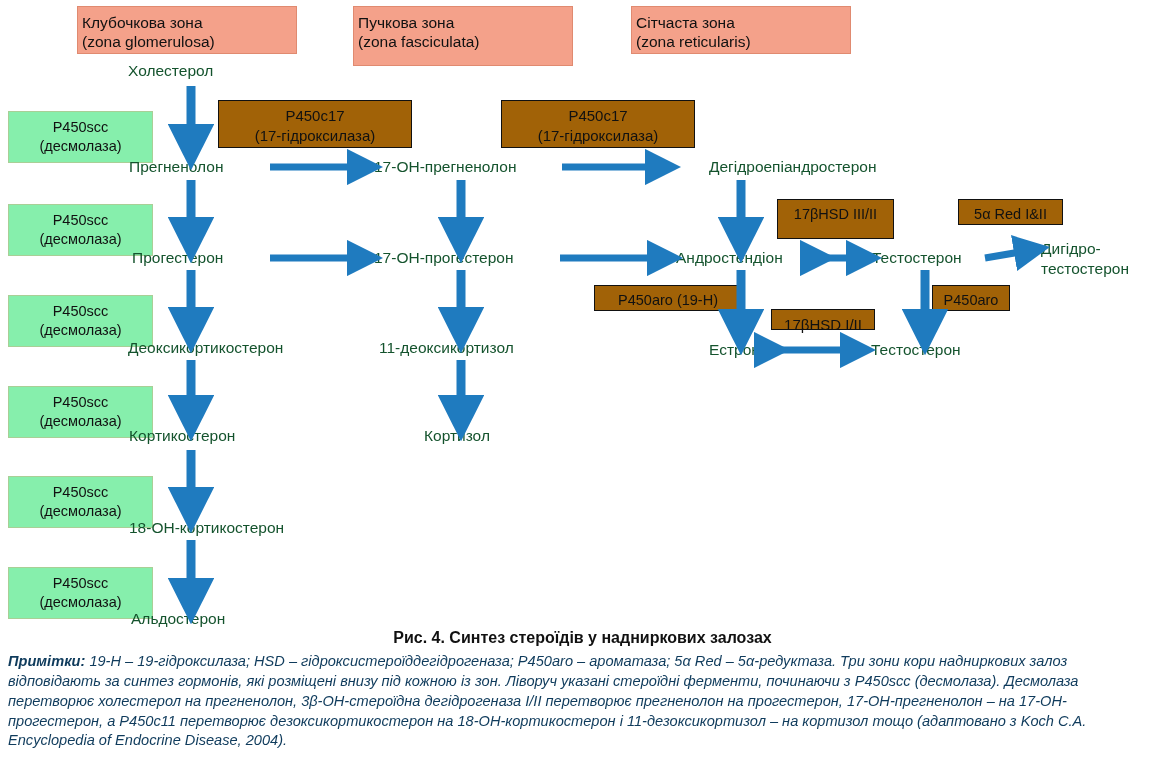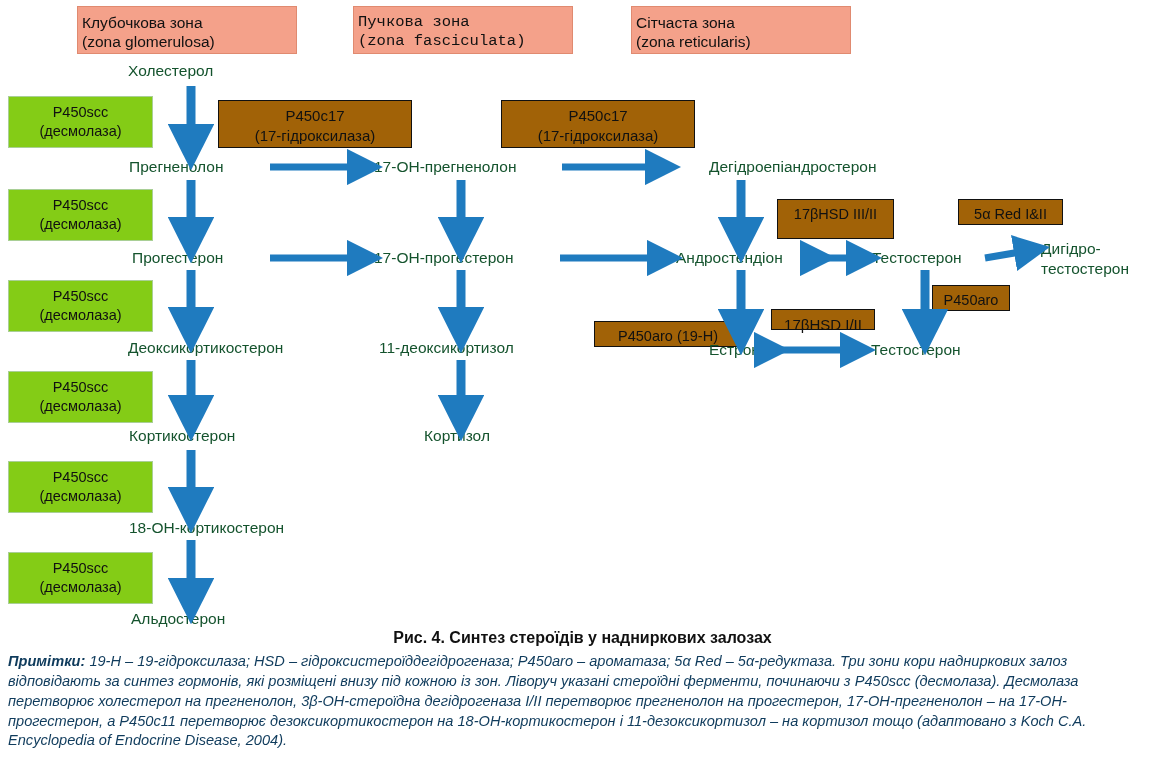--- a/index.html
+++ b/index.html
@@ -23,27 +23,28 @@
     text-align: left;
     font-size: 15.5px;
     line-height: 1.25;
     padding: 6px 4px;
     color: #111;
   }
 
   
   .enz-green {
     position: absolute;
-    background: #84cc16;
+    background: #86efac;
     border: 1px solid #a9cf96;
     text-align: center;
     font-size: 14.5px;
     line-height: 1.3;
     padding: 6px 4px;
     color: #111;
+    margin-top: 15px;
   }
 
   
   .enz-white {
     position: absolute;
     background: #a16207;
     border: 1.5px solid #111111;
     text-align: center;
     font-size: 15px;
     line-height: 1.3;
@@ -86,21 +87,21 @@
 </head>
 <body>
 
 <div id="canvas">
 
   <div class="zone" style="left:77px; top:6px; width:220px; height:48px;">
     <div>Клубочкова зона</div>
     <div>(zona glomerulosa)</div>
   </div>
 
-  <div class="zone" style="left:353px; top:6px; width:220px; height:48px;font-family:Liberation Mono, monospace;">
+  <div class="zone" style="left:353px; top:6px; width:220px; height:60px;">
     <div>Пучкова зона</div>
     <div>(zona fasciculata)</div>
   </div>
 
   <div class="zone" style="left:631px; top:6px; width:220px; height:48px;">
     <div>Сітчаста зона</div>
     <div>(zona reticularis)</div>
   </div>
 
   <div class="enz-green" style="left:8px; top:96px; width:145px; height:52px;">
@@ -139,21 +140,21 @@
   </div>
 
   <div class="enz-white" style="left:777px; top:199px; width:117px; height:40px; font-size:14.5px;">
     <div>17βHSD III/II</div>
   </div>
 
   <div class="enz-white" style="left:958px; top:199px; width:105px; height:26px; font-size:14.5px;">
     <div>5α Red I&amp;II</div>
   </div>
 
-  <div class="enz-white" style="left:594px; top:285px; width:148px; height:26px; font-size:14.5px;margin-top:36px;">
+  <div class="enz-white" style="left:594px; top:285px; width:148px; height:26px; font-size:14.5px;">
     <div>P450aro (19-H)</div>
   </div>
 
   <div class="enz-white" style="left:771px; top:309px; width:104px; height:21px; font-size:15px;">
     <div>17βHSD I/II</div>
   </div>
 
   <div class="enz-white" style="left:932px; top:285px; width:78px; height:26px; font-size:14.5px;">
     <div>P450aro</div>
   </div>

